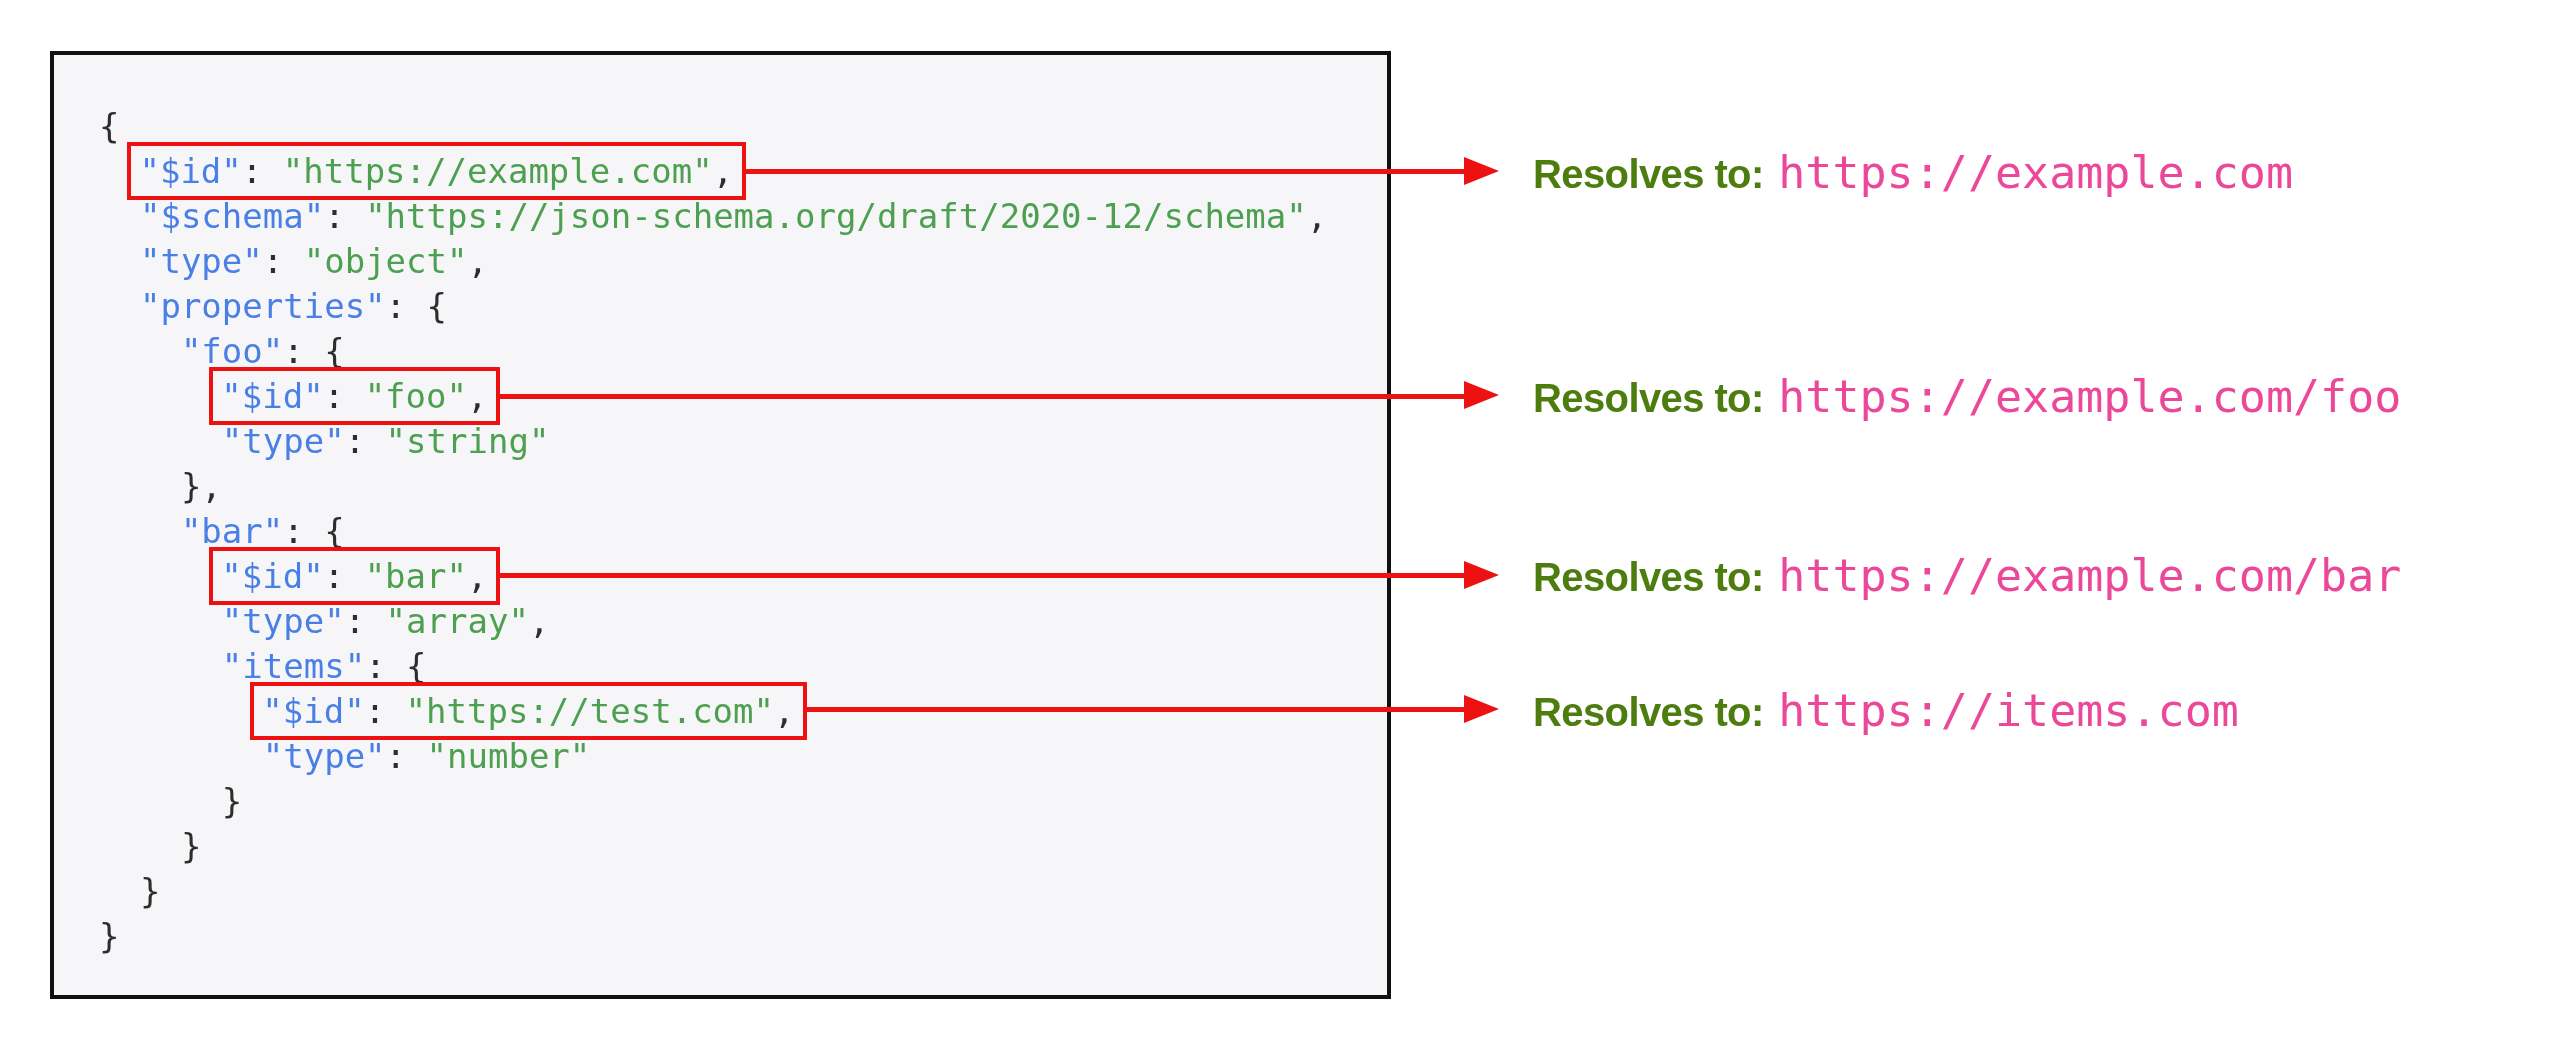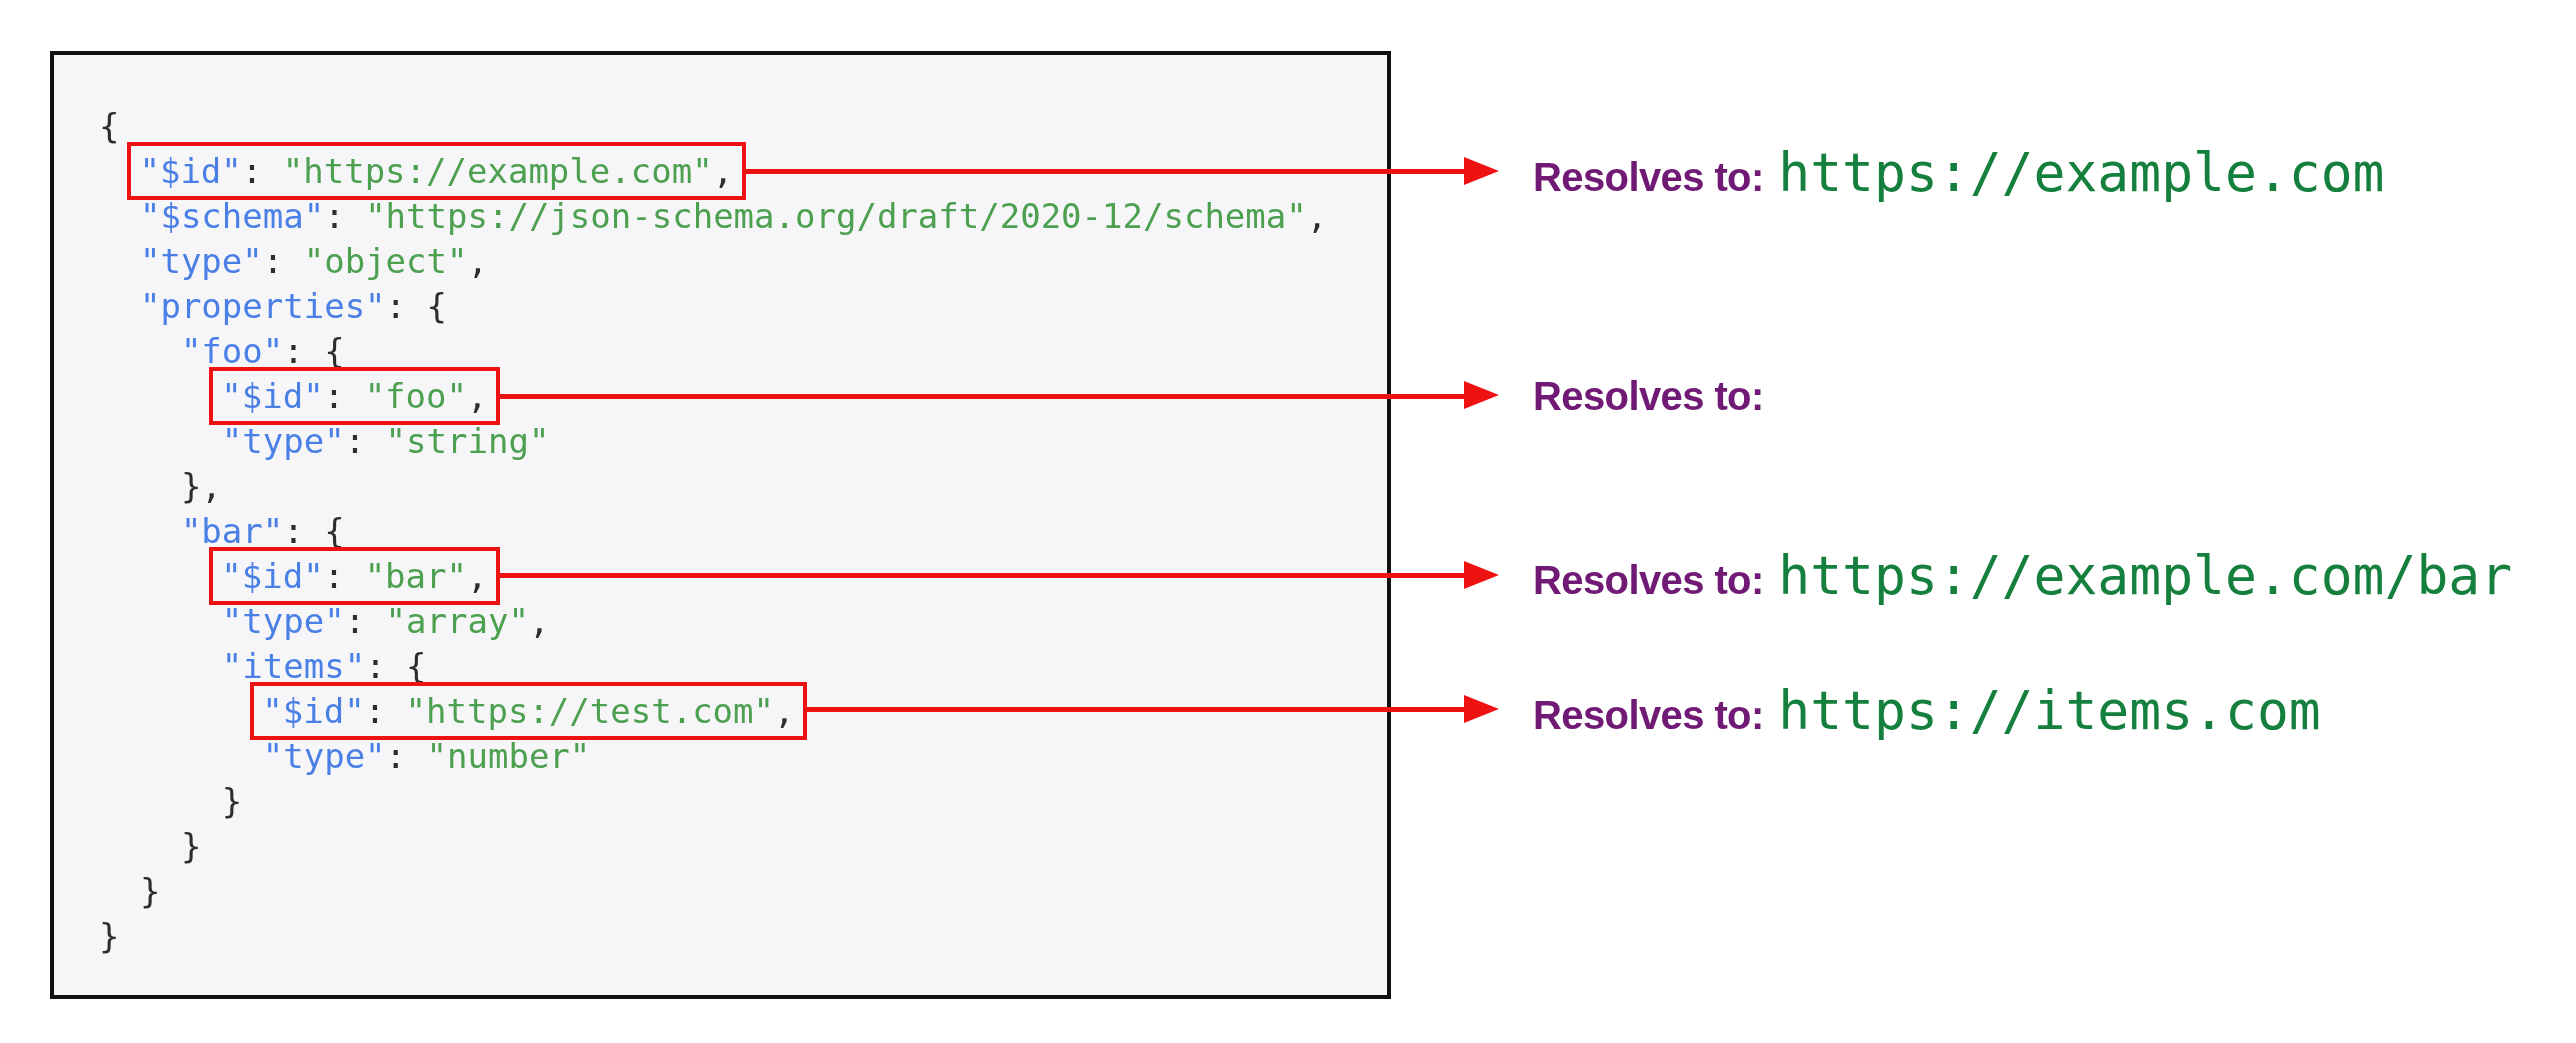--- a/index.html
+++ b/index.html
@@ -68,46 +68,47 @@
     transform: translateY(-50%);
     display: flex;
     align-items: baseline;
     gap: 14.6px;
     white-space: nowrap;
   }
   .res-label {
     font-family: "Liberation Sans", sans-serif;
     font-weight: bold;
     font-size: 40px;
-    color: #701a75;
+    color: #4d7c0f;
     letter-spacing: -0.6px;
     text-align: right;
   }
   .res-url {
     font-family: "DejaVu Sans Mono", monospace;
-    font-size: 53px;
+    font-size: 45px;
     font-weight: normal;
-    color: #15803d;
+    color: #ec4899;
   }
 </style>
 </head>
 <body>
 
 <div id="canvas">
 
   <div class="code-panel">
     <pre class="code"><div class="code-line"><span class="c-p">{</span></div><div class="code-line">  <span class="hl-box"><span class="c-k">"$id"</span><span class="c-p">: </span><span class="c-s">"https://example.com"</span><span class="c-p">,</span></span></div><div class="code-line">  <span class="c-k">"$schema"</span><span class="c-p">: </span><span class="c-s">"https://json-schema.org/draft/2020-12/schema"</span><span class="c-p">,</span></div><div class="code-line">  <span class="c-k">"type"</span><span class="c-p">: </span><span class="c-s">"object"</span><span class="c-p">,</span></div><div class="code-line">  <span class="c-k">"properties"</span><span class="c-p">: {</span></div><div class="code-line">    <span class="c-k">"foo"</span><span class="c-p">: {</span></div><div class="code-line">      <span class="hl-box"><span class="c-k">"$id"</span><span class="c-p">: </span><span class="c-s">"foo"</span><span class="c-p">,</span></span></div><div class="code-line">      <span class="c-k">"type"</span><span class="c-p">: </span><span class="c-s">"string"</span></div><div class="code-line">    <span class="c-p">},</span></div><div class="code-line">    <span class="c-k">"bar"</span><span class="c-p">: {</span></div><div class="code-line">      <span class="hl-box"><span class="c-k">"$id"</span><span class="c-p">: </span><span class="c-s">"bar"</span><span class="c-p">,</span></span></div><div class="code-line">      <span class="c-k">"type"</span><span class="c-p">: </span><span class="c-s">"array"</span><span class="c-p">,</span></div><div class="code-line">      <span class="c-k">"items"</span><span class="c-p">: {</span></div><div class="code-line">        <span class="hl-box"><span class="c-k">"$id"</span><span class="c-p">: </span><span class="c-s">"https://test.com"</span><span class="c-p">,</span></span></div><div class="code-line">        <span class="c-k">"type"</span><span class="c-p">: </span><span class="c-s">"number"</span></div><div class="code-line">      <span class="c-p">}</span></div><div class="code-line">    <span class="c-p">}</span></div><div class="code-line">  <span class="c-p">}</span></div><div class="code-line"><span class="c-p">}</span></div></pre>
   </div>
 
   <div class="annotation" style="top: 172px;">
     <span class="res-label">Resolves to:</span>
     <span class="res-url">https://example.com</span>
   </div>
   <div class="annotation" style="top: 396px;">
     <span class="res-label">Resolves to:</span>
+    <span class="res-url">https://example.com/foo</span>
   </div>
   <div class="annotation" style="top: 575px;">
     <span class="res-label">Resolves to:</span>
     <span class="res-url">https://example.com/bar</span>
   </div>
   <div class="annotation" style="top: 710px;">
     <span class="res-label">Resolves to:</span>
     <span class="res-url">https://items.com</span>
   </div>
 

